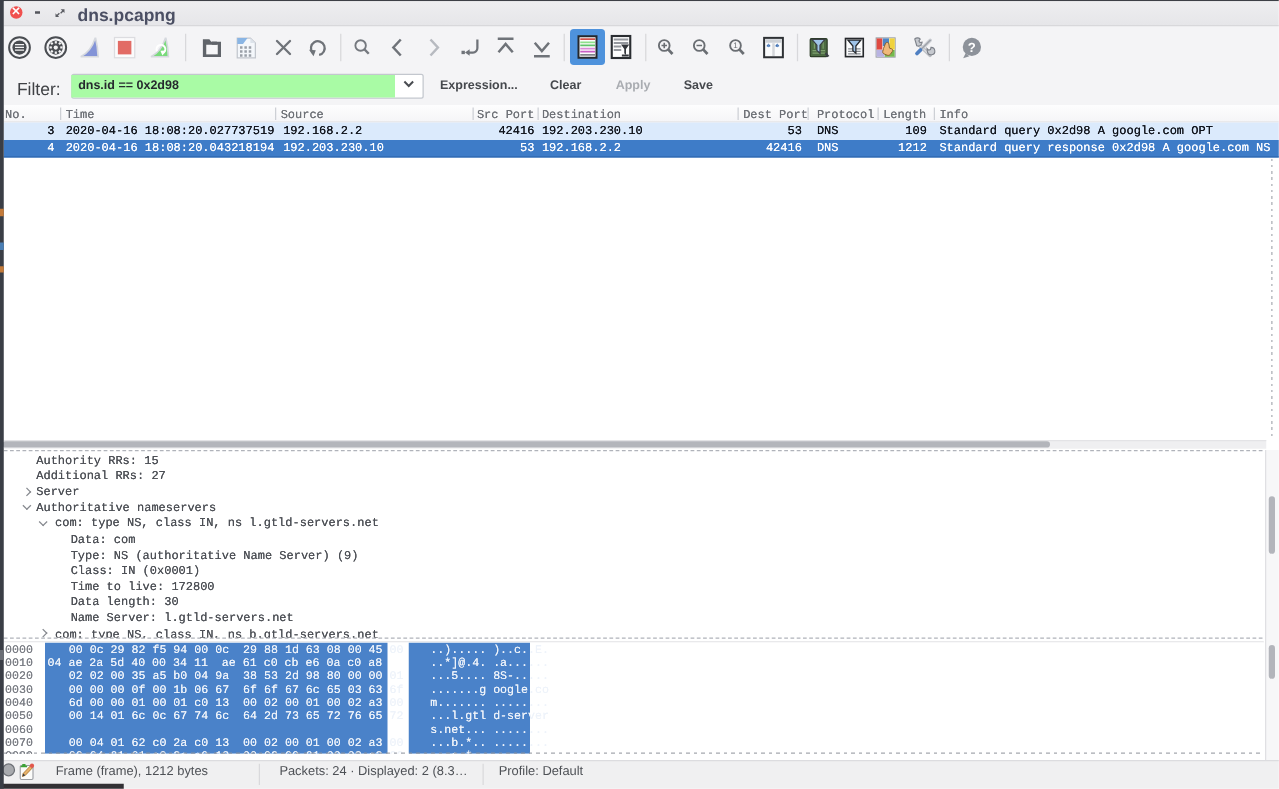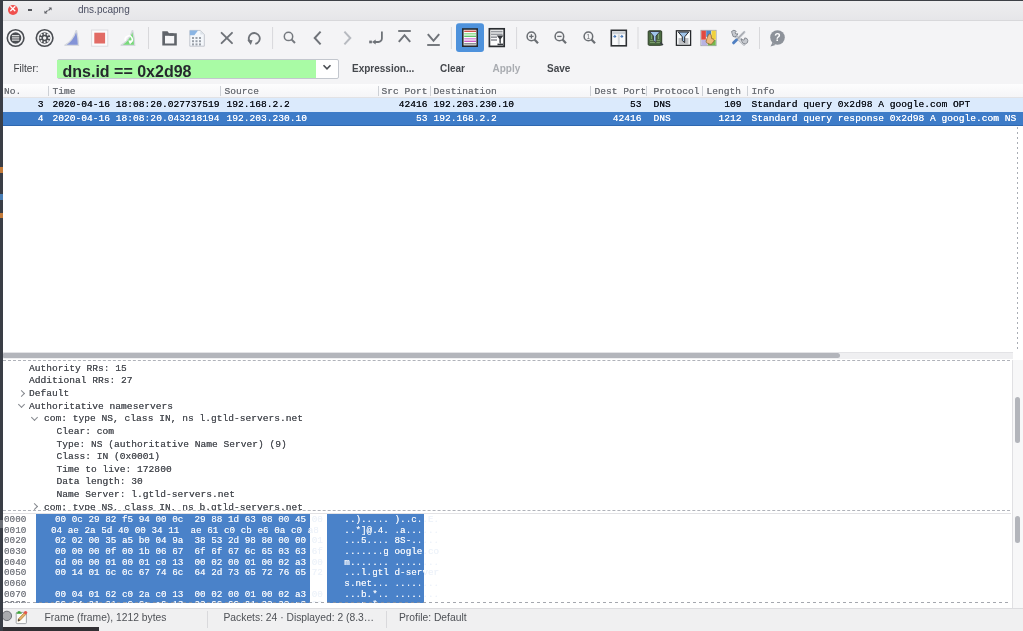--- a/index.html
+++ b/index.html
@@ -8,28 +8,28 @@
   .hx,.dl,.htxt,.cell{text-shadow:0 0 0.5px currentColor;}
   
   #topline{left:0;top:0;width:1023px;height:1px;background:#3d4046;}
   #leftstrip{left:0;top:0;width:3px;height:631px;background:#3a3e46;}
   #titlebar{left:3px;top:1px;width:1020px;height:19px;
     background:linear-gradient(#eeeef0,#e6e6e9);border-bottom:1px solid #d8d8db;}
   #closebtn{left:7.5px;top:4.5px;width:10.5px;height:10.5px;border-radius:50%;background:#f0504e;}
   #closebtn span{position:absolute;left:0;top:-0.5px;width:10.5px;height:10.5px;color:#fff;
     font-size:9px;font-weight:bold;text-align:center;line-height:11px;}
   #minbtn{left:27.5px;top:9.3px;width:4.6px;height:1.6px;background:#54565c;}
-  #title{left:62px;top:3.5px;font-size:10px;font-weight:normal;color:#4b4f63;margin-left:16px;}
+  #title{left:62px;top:3.5px;font-size:14px;font-weight:bold;color:#4b4f63;}
   
   #toolzone{left:3px;top:20px;width:1020px;height:64px;background:#f4f4f6;}
-  #filterlbl{left:13.5px;top:63px;font-size:10px;color:#3f4145;}
+  #filterlbl{left:13.5px;top:63px;font-size:14px;color:#3f4145;}
   #finput{left:57px;top:58.5px;width:282px;height:20.5px;background:#fff;
     border:1px solid #c3c7ce;border-radius:2px;box-sizing:border-box;}
   #fgreen{left:57px;top:59.5px;width:259px;height:18.5px;background:#a9fba5;}
-  #ftext{left:62.5px;top:63px;font-size:16px;font-weight:bold;color:#26292e;}
+  #ftext{left:62.5px;top:63px;font-size:10px;font-weight:bold;color:#26292e;}
   .btn{font-size:10px;font-weight:bold;color:#45484d;top:63px;}
   
   #colhdr{left:3px;top:84px;width:1020px;height:14px;
     background:linear-gradient(#fdfdfe,#f5f5f7);border-bottom:1px solid #e2e2e5;box-sizing:border-box;}
   .hsep{position:absolute;top:1.5px;width:1px;height:10px;background:#cdd0d5;}
   .htxt{position:absolute;top:1.5px;font-family:"Liberation Mono",monospace;font-size:9.6px;
     color:#6e7177;white-space:pre;}
   
   #row1{left:3px;top:98px;width:1020px;height:13.5px;background:#dbeafc;color:#10141c;}
   #row2{left:3px;top:111.5px;width:1020px;height:13px;background:#3e7cc8;color:#fdfdff;
@@ -311,44 +311,44 @@
 </div>
 
 <div class="abs" id="listdash"></div>
 <div class="abs" id="hscroll"></div>
 <div class="abs" id="hthumb"></div>
 
 <div class="abs" id="detail">
   <span class="dl" style="left:26px;top:2.3px;">Authority RRs: 15</span>
   <span class="dl" style="left:26px;top:14.9px;">Additional RRs: 27</span>
   <span class="expr" style="left:16px;top:30.0px;"></span>
-  <span class="dl" style="left:26px;top:27.5px;">Default</span>
+  <span class="dl" style="left:26px;top:27.5px;">Server</span>
   <span class="expd" style="left:16px;top:41.5px;"></span>
   <span class="dl" style="left:26px;top:40.1px;">Authoritative nameservers</span>
   <span class="expd" style="left:28.5px;top:54.2px;"></span>
   <span class="dl" style="left:41px;top:52.8px;">com: type NS, class IN, ns l.gtld-servers.net</span>
-  <span class="dl" style="left:53.5px;top:65.4px;">Clear: com</span>
+  <span class="dl" style="left:53.5px;top:65.4px;">Data: com</span>
   <span class="dl" style="left:53.5px;top:78.0px;">Type: NS (authoritative Name Server) (9)</span>
   <span class="dl" style="left:53.5px;top:90.6px;">Class: IN (0x0001)</span>
   <span class="dl" style="left:53.5px;top:103.2px;">Time to live: 172800</span>
   <span class="dl" style="left:53.5px;top:115.8px;">Data length: 30</span>
   <span class="dl" style="left:53.5px;top:128.4px;">Name Server: l.gtld-servers.net</span>
   <span class="expr" style="left:28.5px;top:143.5px;"></span>
   <span class="dl" style="left:41px;top:141.0px;">com: type NS, class IN, ns b.gtld-servers.net</span>
 </div>
 <div class="abs" id="split"></div>
 
 <div class="abs" id="hexpane">
   <div id="hexblue1" style="position:absolute;"></div>
   <div id="hexblue2" style="position:absolute;"></div>
   <span class="hx hoff" style="left:1px;top:0.2px;">0000</span>
   <span class="hx hsel" style="left:36px;top:0.2px;">00 0c 29 82 f5 94 00 0c  29 88 1d 63 08 00 45 00</span>
   <span class="hx hsel" style="left:325.3px;top:0.2px;">..)..... )..c..E.</span>
   <span class="hx hoff" style="left:1px;top:10.85px;">0010</span>
-  <span class="hx hsel" style="left:32px;top:10.85px;">04 ae 2a 5d 40 00 34 11  ae 61 c0 cb e6 0a c0 a8</span>
+  <span class="hx hsel" style="left:19px;top:10.85px;">04 ae 2a 5d 40 00 34 11  ae 61 c0 cb e6 0a c0 a8</span>
   <span class="hx hsel" style="left:325.3px;top:10.85px;">..*]@.4. .a......</span>
   <span class="hx hoff" style="left:1px;top:21.5px;">0020</span>
   <span class="hx hsel" style="left:36px;top:21.5px;">02 02 00 35 a5 b0 04 9a  38 53 2d 98 80 00 00 01</span>
   <span class="hx hsel" style="left:325.3px;top:21.5px;">...5.... 8S-.....</span>
   <span class="hx hoff" style="left:1px;top:32.15px;">0030</span>
   <span class="hx hsel" style="left:36px;top:32.15px;">00 00 00 0f 00 1b 06 67  6f 6f 67 6c 65 03 63 6f</span>
   <span class="hx hsel" style="left:325.3px;top:32.15px;">.......g oogle.co</span>
   <span class="hx hoff" style="left:1px;top:42.8px;">0040</span>
   <span class="hx hsel" style="left:36px;top:42.8px;">6d 00 00 01 00 01 c0 13  00 02 00 01 00 02 a3 00</span>
   <span class="hx hsel" style="left:325.3px;top:42.8px;">m....... ........</span>

